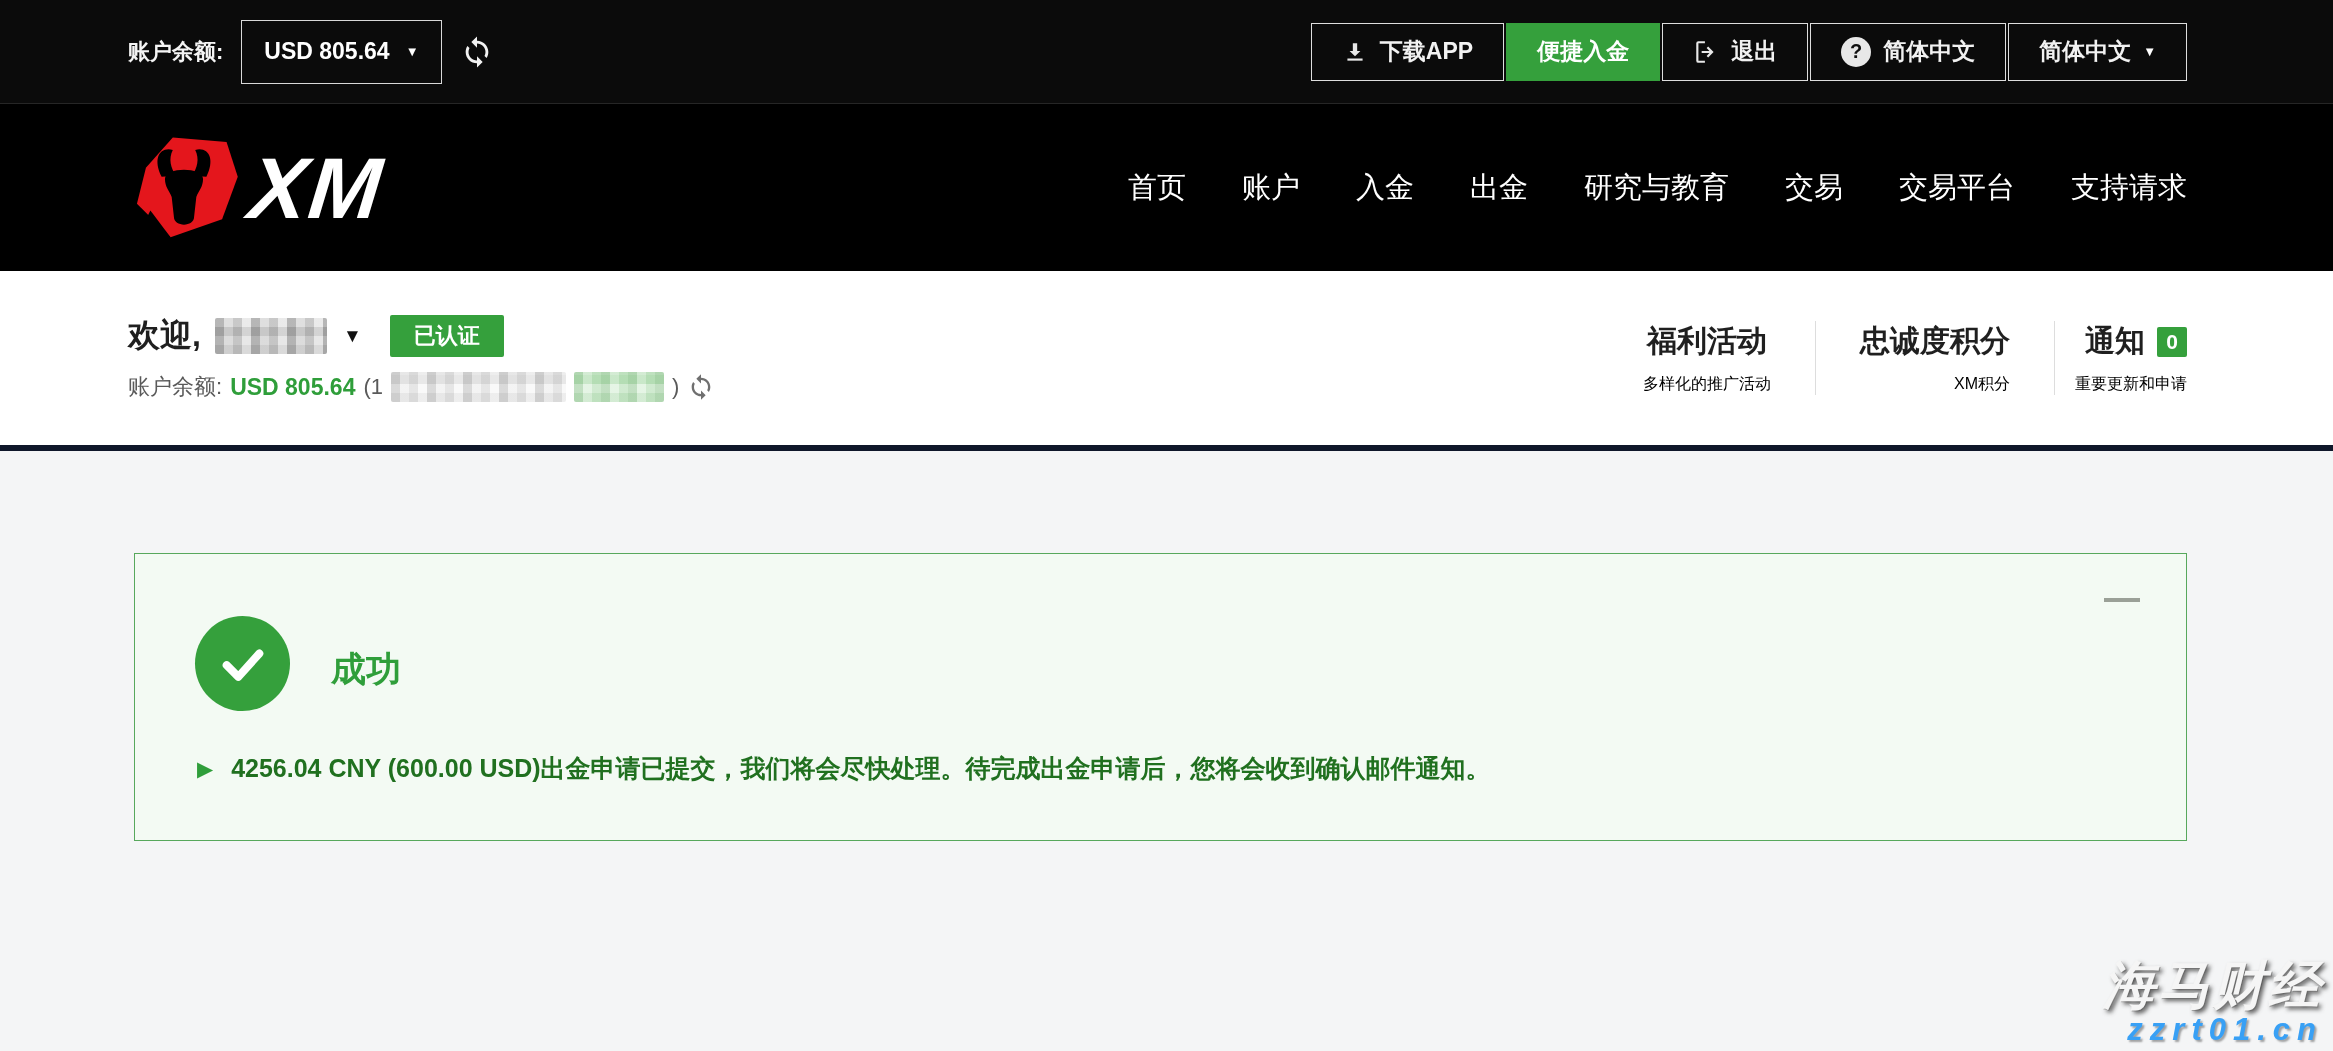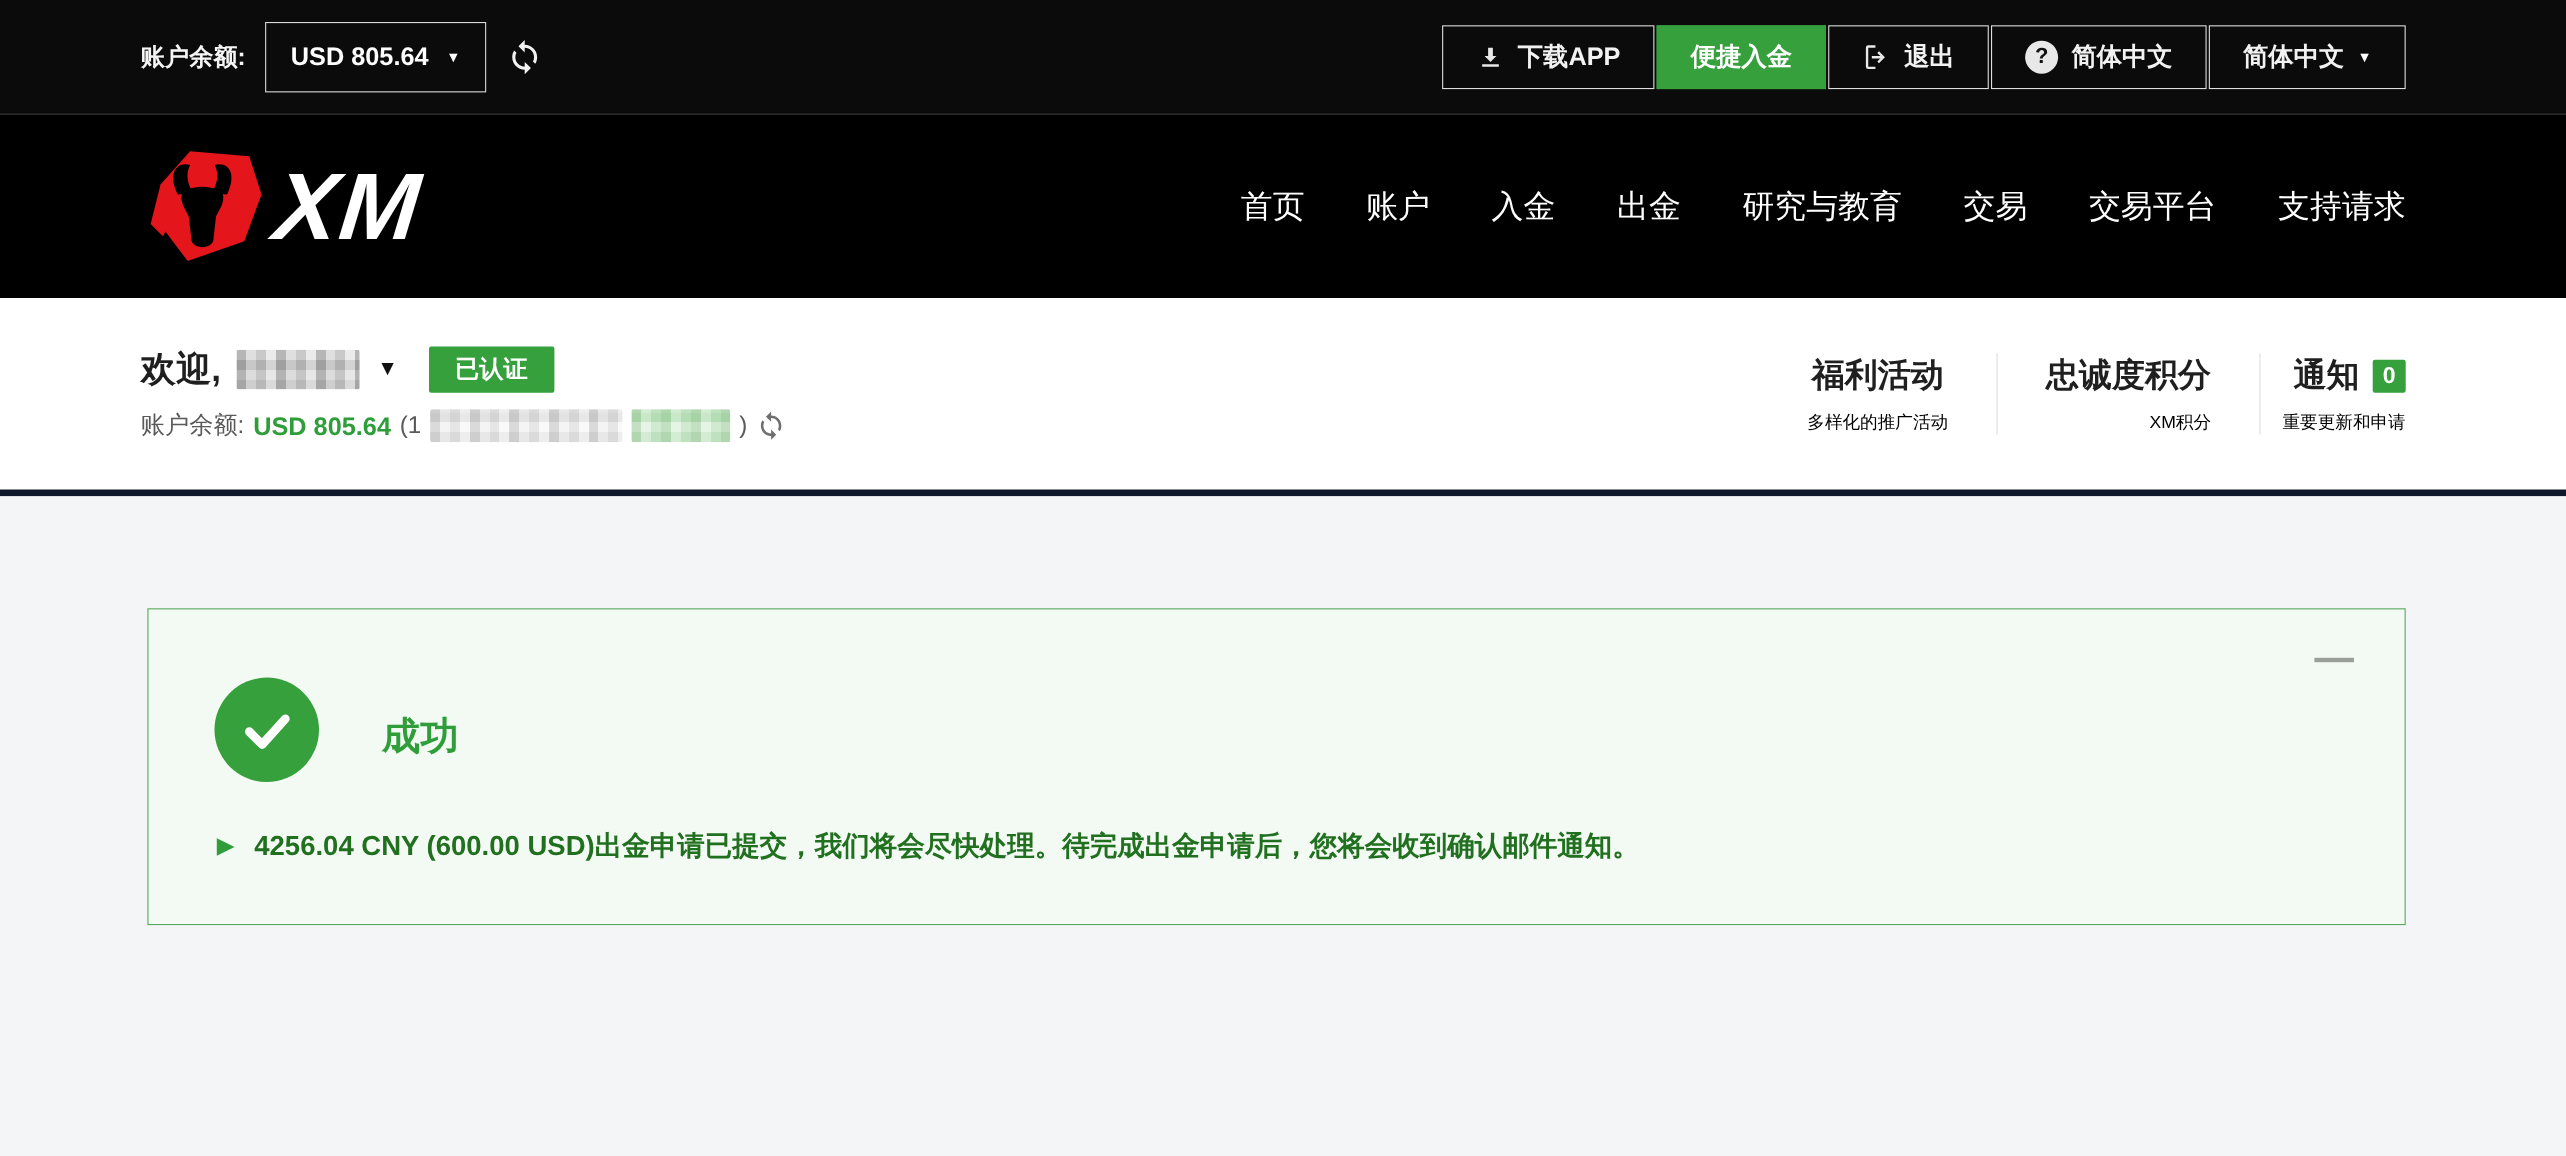--- a/index.html
+++ b/index.html
@@ -110,21 +110,21 @@
   .success-panel {
     position:absolute; left:134px; right:146px; top:102px; height:288px;
     background:#f3faf3; border:1px solid #57a85c;
   }
   .success-circle {
     position:absolute; left:60px; top:62px; width:95px; height:95px;
     border-radius:50%; background:#35a03c;
     display:flex; align-items:center; justify-content:center;
   }
   .success-title {
-    position:absolute; left:212px; top:92px;
+    position:absolute; left:196px; top:92px;
     color:#2f9e3a; font-size:35px; font-weight:bold;
   }
   .success-msg-row {
     position:absolute; left:62px; top:198px;
     display:flex; align-items:center; gap:18px;
   }
   .success-bullet { color:#2f9e3a; font-size:21px; line-height:1; }
   .success-msg { color:#20701f; font-size:25px; font-weight:bold; }
   .collapse-dash {
     position:absolute; top:44px; right:46px; width:36px; height:4px;
@@ -274,13 +274,17 @@
       </svg>
     </div>
     <div class="success-title">成功</div>
     <div class="success-msg-row">
       <span class="success-bullet">▶</span>
       <span class="success-msg">4256.04 CNY (600.00 USD)出金申请已提交，我们将会尽快处理。待完成出金申请后，您将会收到确认邮件通知。</span>
     </div>
     <button class="collapse-dash" aria-label="collapse"></button>
   </div>
 
+  <div class="watermark">
+    <div class="wm-line1">海马财经</div>
+    <div class="wm-line2">zzrt01.cn</div>
+  </div>
 </main>
 
 </body></html>

